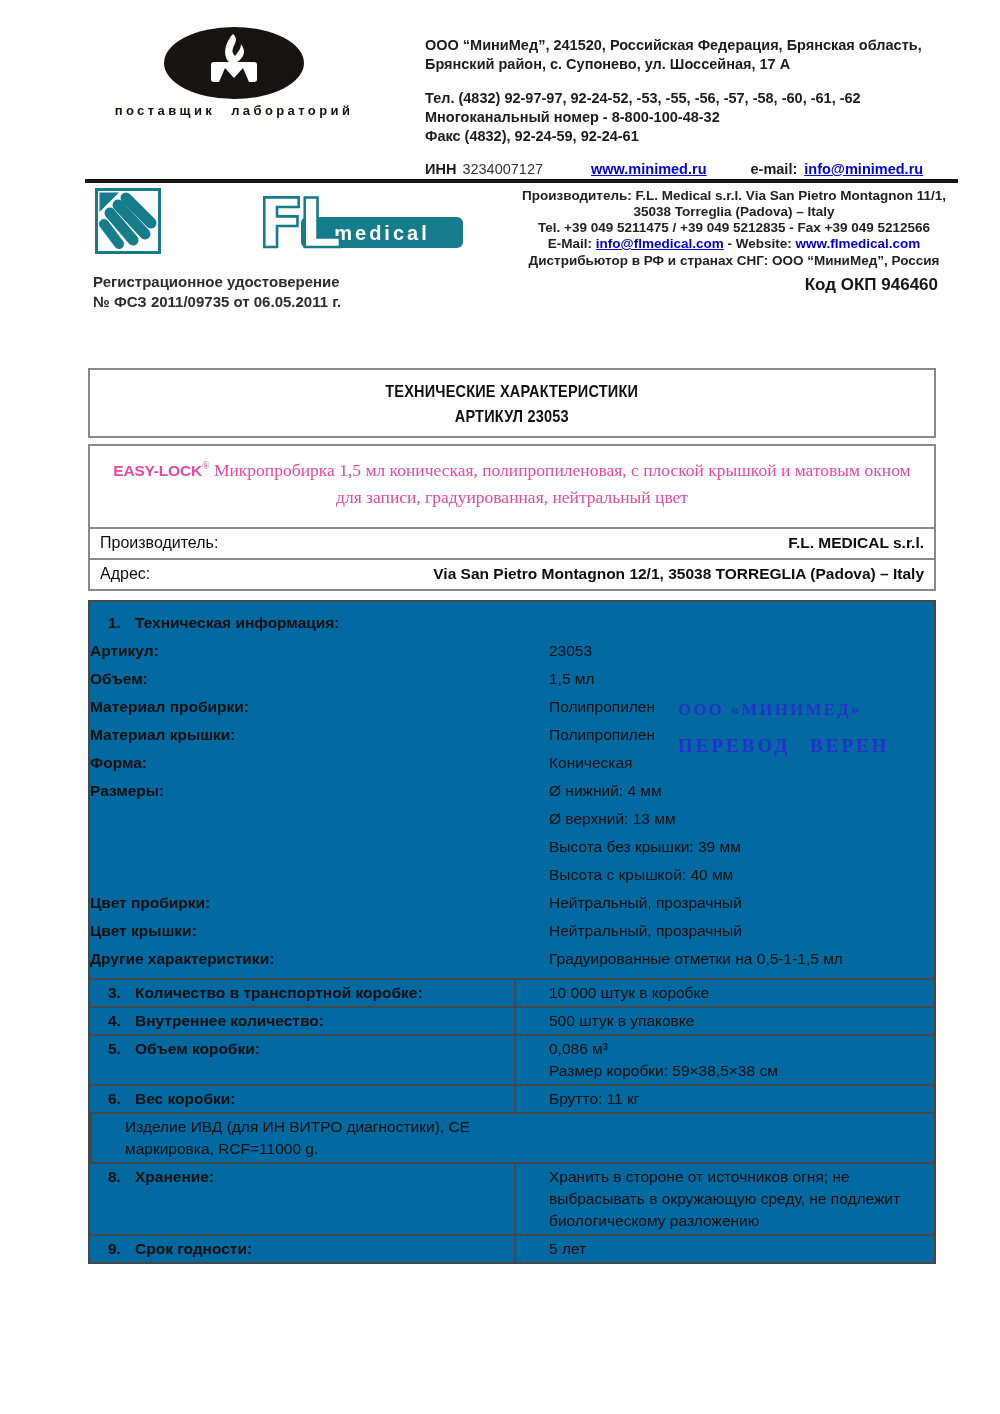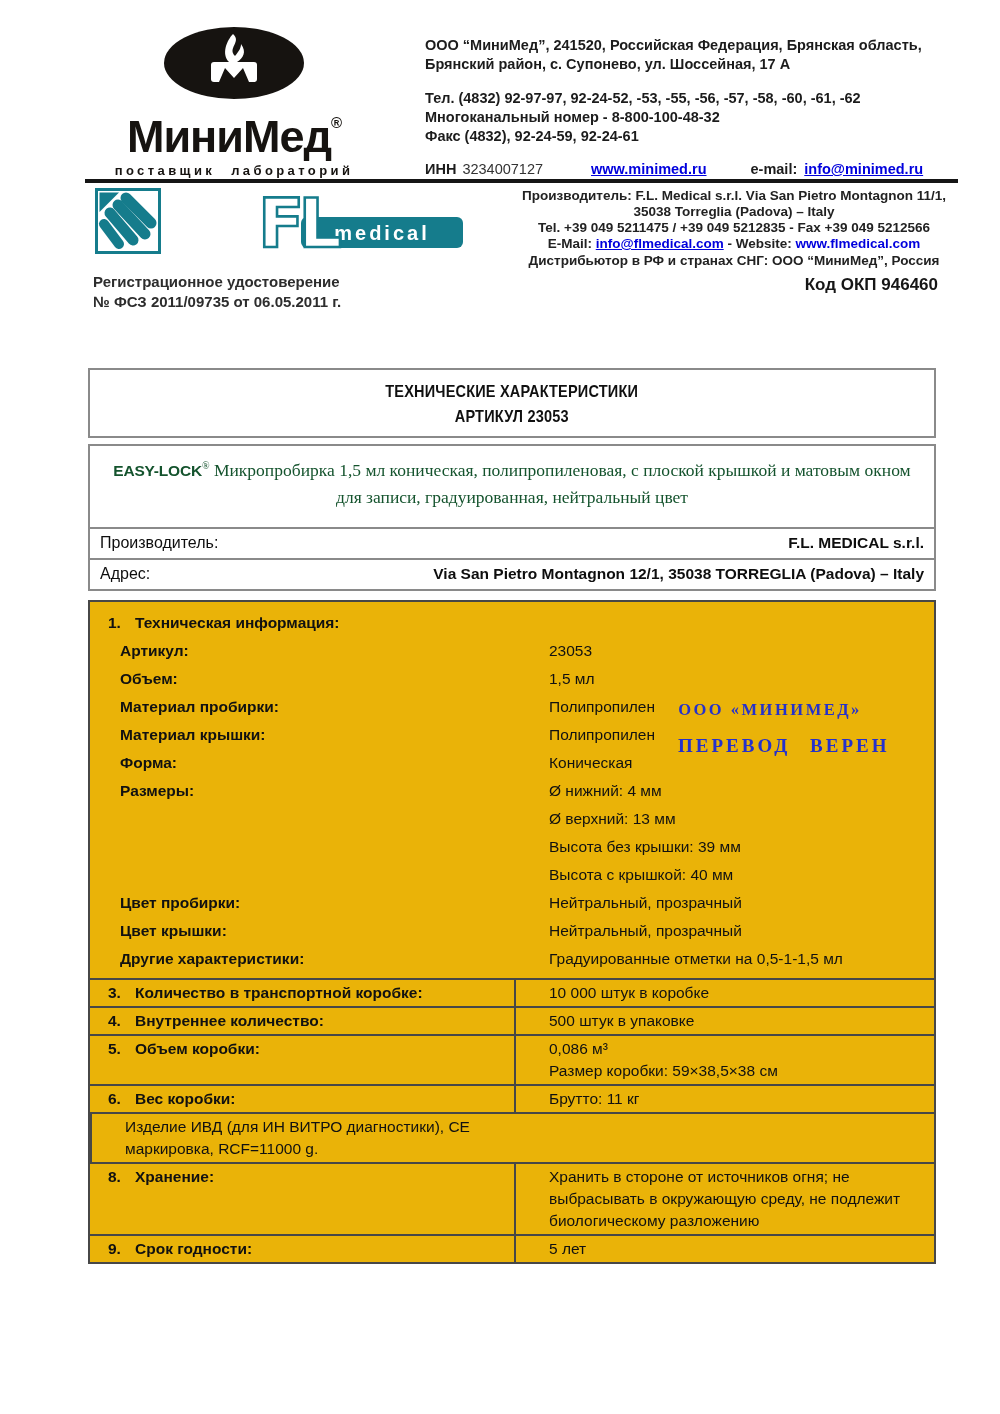--- a/index.html
+++ b/index.html
@@ -33,33 +33,33 @@
   a.lnk2 { color:#0000dd; font-weight:bold; text-decoration:underline; }
   a.lnk3 { color:#0000dd; font-weight:bold; text-decoration:none; }
   
   .title-box { position:absolute; left:88px; top:368px; width:848px; height:70px;
     border:2px solid #8a8a8a; text-align:center; padding-top:9px; }
   .title-line { font-weight:bold; font-size:16.5px; line-height:25px; color:#101010; }
   .cond { display:inline-block; transform:scaleX(.88); transform-origin:center; letter-spacing:.2px; }
   
   .product-box { position:absolute; left:88px; top:444px; width:848px; border:2px solid #8a8a8a; }
   .pname { min-height:78px; padding:6px 22px 16px; text-align:center;
-    font-family:"Liberation Serif", serif; font-size:17.5px; line-height:27px; color:#14532d; }
+    font-family:"Liberation Serif", serif; font-size:17.5px; line-height:27px; color:#ec4899; }
   .pname .brand { font-family:"Liberation Sans", sans-serif; font-weight:bold; font-size:15.5px; letter-spacing:-.2px; }
   .pname sup { font-size:10px; }
   .prow { border-top:2px solid #8a8a8a; height:31px; display:flex; justify-content:space-between; align-items:center; padding:0 10px; }
   .prow .plabel { font-size:16px; color:#0e0e0e; }
   .prow .pvalue { font-weight:bold; font-size:15.5px; color:#0e0e0e; }
   
-  .spec-table { position:absolute; left:88px; top:600px; width:848px; border:2px solid #474747; background:#eab308; }
+  .spec-table { position:absolute; left:88px; top:600px; width:848px; border:2px solid #474747; background:#0369a1; }
   .s1 { padding:7px 0 5px; }
   .s1-title { padding-left:18px; font-weight:bold; font-size:15.5px; line-height:28px; }
   .s1-title .num { display:inline-block; width:27px; }
   .s1-row { display:grid; grid-template-columns:459px 1fr; font-size:15.5px; line-height:28px; }
-  .s1-row .lab { padding-left:30px; font-weight:bold; }
+  .s1-row .lab { font-weight:bold; }
   .s1-row .val { padding-right:8px; }
   .s2-row { display:grid; grid-template-columns:424px 1fr; border-top:2px solid #474747; }
   .s2-row .cell-l { padding:2px 6px 2px 18px; font-weight:bold; font-size:15.5px; line-height:22px; }
   .s2-row .cell-l .num { display:inline-block; width:27px; font-weight:bold; }
   .s2-row .cell-r { border-left:2px solid #474747; padding:2px 10px 2px 33px; font-size:15.5px; line-height:22px; }
   
   .stamp { position:absolute; left:678px; top:700px; width:184px; text-align:center;
     font-family:"Liberation Serif", serif; font-weight:bold; color:#2531cb; }
   .stamp .st1 { font-size:16.5px; letter-spacing:2.5px; white-space:nowrap; }
   .stamp .st2 { margin-top:15px; font-size:19px; letter-spacing:3px; word-spacing:12px; white-space:nowrap; }
@@ -69,21 +69,20 @@
 
 <div class="page">
 
   <div class="mm-logo">
     <svg width="142" height="74" viewBox="0 0 142 74">
       <ellipse cx="71" cy="37" rx="70" ry="36" fill="#161310"></ellipse>
       <path d="M70 8 C79 16 64 22 72 30 C76 25 78 22 78 18 C84 26 80 32 74 36 L66 36 C58 28 64 14 70 8 Z" fill="#ffffff"></path>
       <rect x="48" y="36" width="46" height="20" rx="3" fill="#ffffff"></rect>
       <path d="M56 56 L62 42 L71 52 L80 42 L86 56 Z" fill="#161310"></path>
     </svg>
-    <div class="mm-brand"><span>МиниМед</span><span class="mm-reg">®</span></div>
     <div class="mm-tagline">поставщик лабораторий</div>
   </div>
 
   <div class="hdr-right">
     <div>ООО “МиниМед”, 241520, Российская Федерация, Брянская область,</div>
     <div>Брянский район,  с. Супонево, ул. Шоссейная, 17 А</div>
     <div class="hdr-gap"></div>
     <div>Тел. (4832) 92-97-97, 92-24-52, -53, -55, -56, -57, -58, -60, -61, -62</div>
     <div>Многоканальный номер - 8-800-100-48-32</div>
     <div>Факс (4832), 92-24-59, 92-24-61</div>

